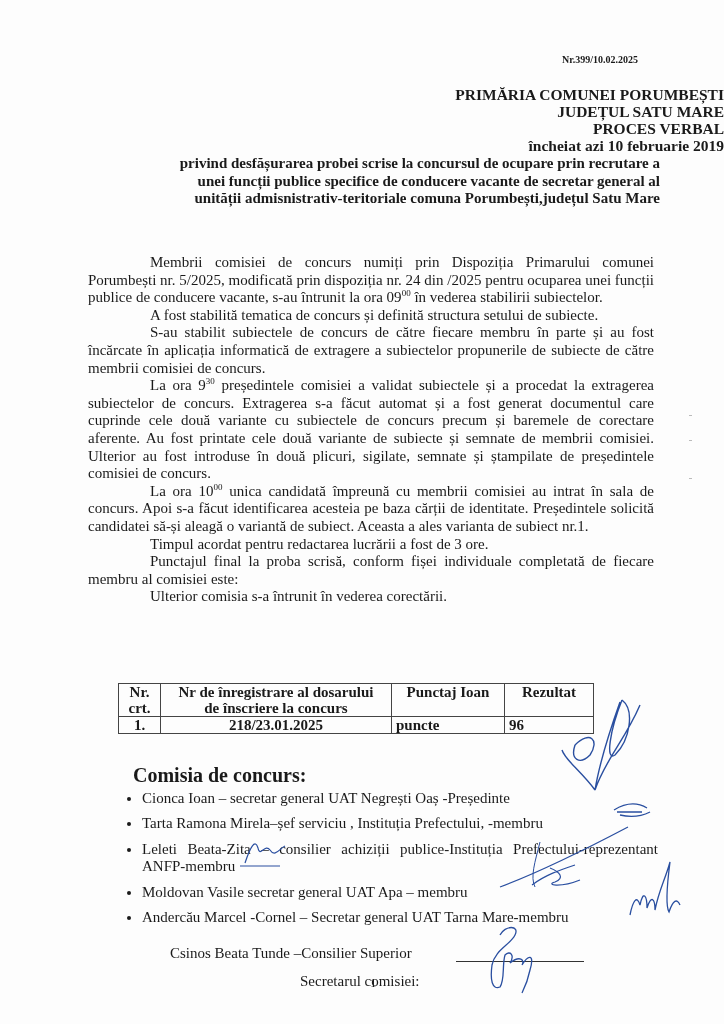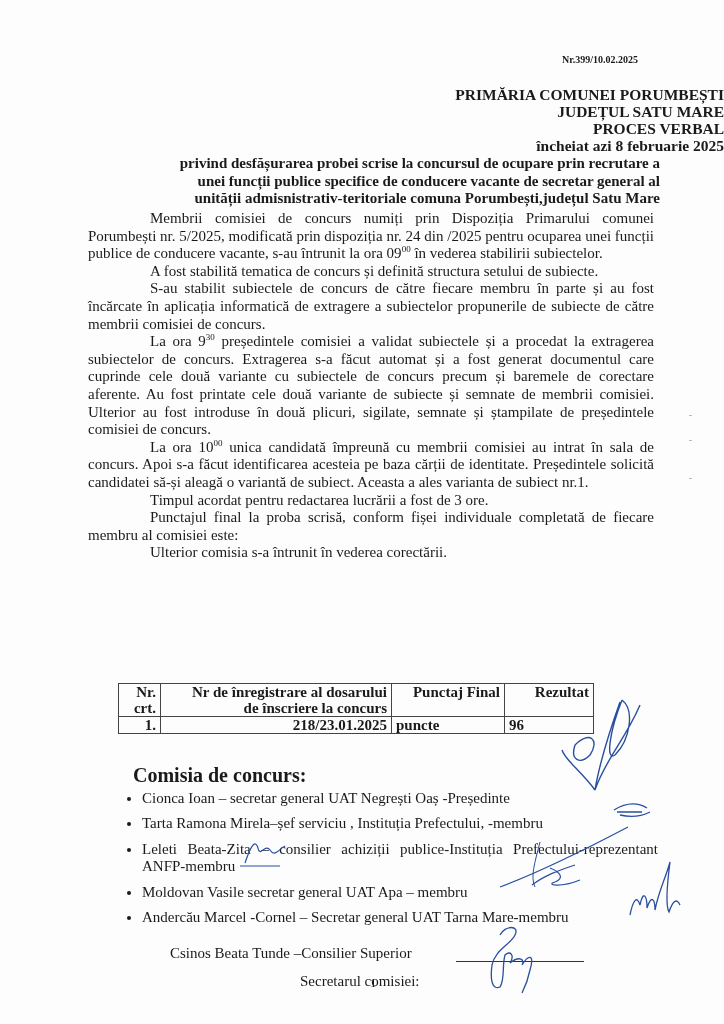--- a/index.html
+++ b/index.html
@@ -2,46 +2,46 @@
 <html><head>
 <meta charset="utf-8">
 <style>
   html, body { margin:0; padding:0; }
   body { width:724px; height:1024px; background:#fdfdfd; position:relative; overflow:hidden;
          font-family:"Liberation Serif", serif; color:#1a1a1a; }
   .abs { position:absolute; }
   .docnr { top:54px; right:86px; font-weight:bold; font-size:10px; }
   .hdr { left:0; width:724px; text-align:right; font-weight:bold; font-size:15.5px; line-height:17px; }
   .sub { left:100px; width:560px; text-align:right; font-weight:bold; font-size:15px; line-height:17.5px; }
-  .body { left:88px; width:566px; font-size:15px; line-height:17.6px; text-align:justify; }
+  .body { left:88px; width:566px; font-size:15px; line-height:17.6px; text-align:justify;margin-top:44px; }
   .body p { margin:0; }
   .ind { text-indent:62px; }
   sup { font-size:9px; line-height:0; vertical-align:6px; }
   table { border-collapse:collapse; font-weight:bold; font-size:15px; }
   td { border:1px solid #444; padding:0 4px; line-height:16px; vertical-align:top; }
-  .c { text-align:right; }
+  .c { text-align:center; }
   .comm-title { left:133px; top:764px; font-weight:bold; font-size:20px;text-align:right; }
   ul.members { left:112px; top:782px; width:532px; margin:0; padding:0 0 0 22px; font-size:15px; line-height:17.4px; text-align:justify; }
   ul.members li { margin:8px; }
   .sec1 { left:300px; top:928px; font-size:15px;margin-top:45px; }
   .sec2 { left:170px; top:945px; font-size:15px; }
   .secline { left:456px; top:961px; width:128px; border-top:1px solid #333; }
   .pagenum { left:370px; top:975px; font-size:13px; }
   svg.sig { position:absolute; overflow:visible; }
   .edge { position:absolute; background:#bbb; width:3px; height:1px; }
 </style>
 </head>
 <body>
 
 <div class="abs docnr">Nr.399/10.02.2025</div>
 
 <div class="abs hdr" style="top:86px">PRIMĂRIA COMUNEI PORUMBEȘTI</div>
 <div class="abs hdr" style="top:103px">JUDEȚUL SATU MARE</div>
 <div class="abs hdr" style="top:120px">PROCES  VERBAL</div>
-<div class="abs hdr" style="top:137px">încheiat azi  8 februarie 2025</div>
+<div class="abs hdr" style="top:137px">încheiat azi  10 februarie 2019</div>
 
 <div class="abs sub" style="top:155px">privind desfășurarea probei scrise la concursul de ocupare prin recrutare a</div>
 <div class="abs sub" style="top:172.5px">unei funcții publice specifice de conducere vacante de secretar general al</div>
 <div class="abs sub" style="top:190px">unității admisnistrativ-teritoriale comuna Porumbești,județul Satu Mare</div>
 
 <div class="abs body" style="top:210px">
   <p class="ind"><span>Membrii comisiei de concurs numiți prin Dispoziția Primarului comunei Porumbești  nr. 5/2025, modificată prin dispoziția nr. 24 din /2025 pentru ocuparea unei funcții publice de conducere vacante, s-au întrunit la ora 09</span><sup>00</sup><span> în vederea stabilirii subiectelor.</span></p>
   <p class="ind">A fost stabilită tematica de concurs și definită structura setului de subiecte.</p>
   <p class="ind">S-au stabilit subiectele de concurs de către fiecare membru în parte și au fost încărcate în aplicația informatică de extragere a subiectelor propunerile de subiecte de către membrii comisiei de concurs.</p>
   <p class="ind"><span>La ora 9</span><sup>30</sup><span> președintele comisiei a validat subiectele și a procedat la extragerea subiectelor de concurs. Extragerea s-a făcut automat și a fost generat documentul care cuprinde cele două variante cu subiectele de concurs precum și baremele de corectare aferente. Au fost printate cele două variante de subiecte și semnate de membrii comisiei. Ulterior au fost introduse în două plicuri, sigilate, semnate și ștampilate de președintele comisiei de concurs.</span></p>
@@ -49,21 +49,21 @@
   <p class="ind">Timpul acordat pentru redactarea lucrării a fost de 3 ore.</p>
   <p class="ind">Punctajul final la proba scrisă, conform fișei individuale completată de fiecare membru al comisiei este:</p>
   <p class="ind">Ulterior comisia s-a întrunit în vederea corectării.</p>
 </div>
 
 <table class="abs" style="left:118px; top:683px; width:476px;">
   <tbody>
       <tr>
     <td class="c" style="width:33px"><span>Nr.</span><br><span>crt.</span></td>
     <td class="c" style="width:222px"><span>Nr de înregistrare al dosarului</span><br><span>de înscriere la concurs</span></td>
-    <td class="c" style="width:104px">Punctaj Final</td>
+    <td class="c" style="width:104px">Punctaj Ioan</td>
     <td class="c">Rezultat</td>
   </tr>
   <tr>
     <td class="c">1.</td>
     <td class="c">218/23.01.2025</td>
     <td>puncte</td>
     <td>96</td>
   </tr>
 </tbody>
   </table>

